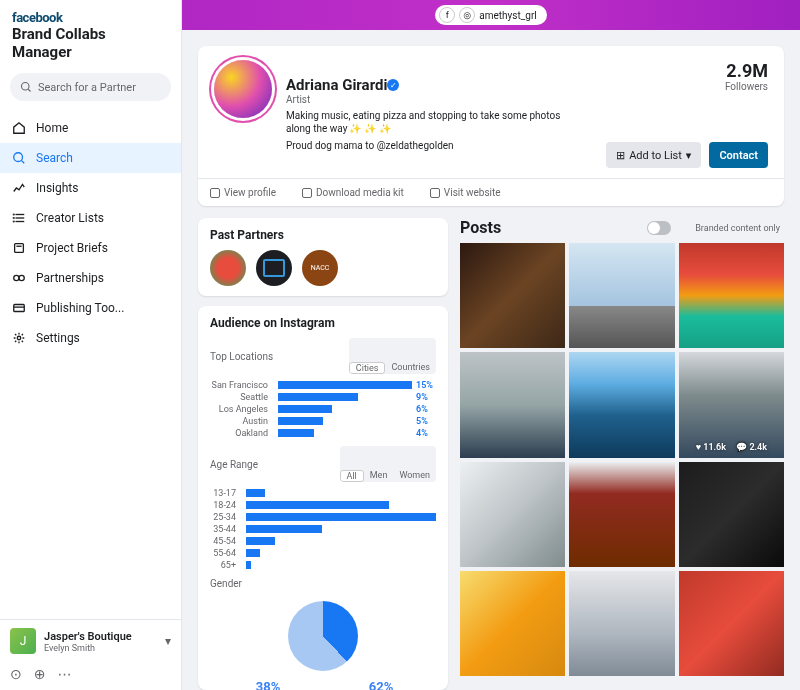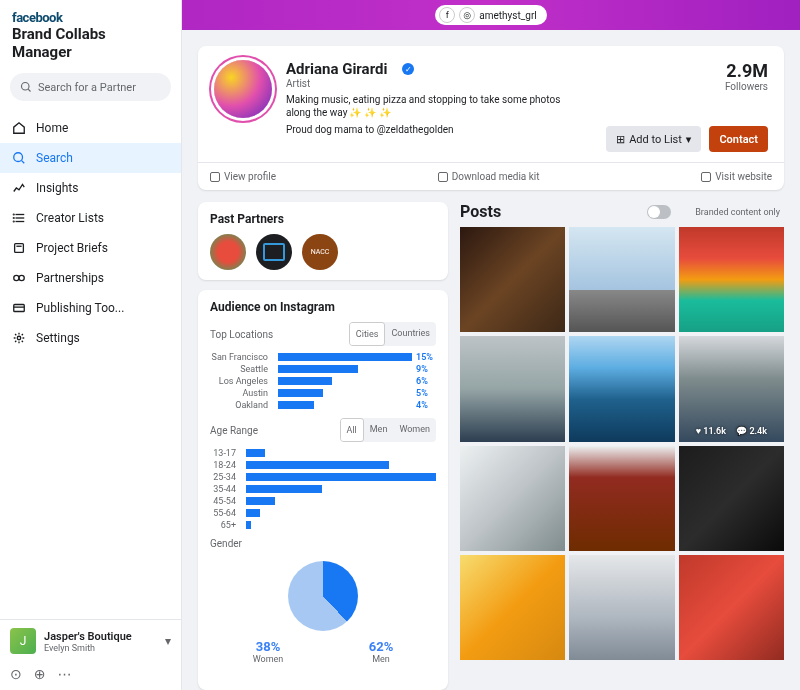--- a/index.html
+++ b/index.html
@@ -27,49 +27,49 @@
   
   .main { flex: 1; display: flex; flex-direction: column; overflow: hidden; }
   .topbar { height: 30px; background: linear-gradient(90deg, #b027c4 0%, #c12fc8 50%, #a020c0 100%); display: flex; align-items: center; justify-content: center; }
   .handle-pill { background: #fff; border-radius: 14px; height: 20px; display: flex; align-items: center; padding: 0 10px 0 4px; font-size: 10px; color: #1c1e21; gap: 4px; }
   .handle-pill .circ { width: 16px; height: 16px; border-radius: 50%; border: 1px solid #ccc; display: flex; align-items: center; justify-content: center; font-size: 9px; }
   
   .profile-card { margin: 16px 16px 0 16px; background: #fff; border-radius: 8px; box-shadow: 0 1px 2px rgba(0,0,0,0.1); }
   .profile-top { display: flex; padding: 14px 16px 10px 16px; }
   .pfp { width: 58px; height: 58px; border-radius: 50%; background: radial-gradient(circle at 30% 30%, #f9d423, #e14fad 50%, #5d26c1); position: relative; flex-shrink: 0; box-shadow: 0 0 0 3px #fff, 0 0 0 5px #e14fad; }
   .profile-info { margin-left: 14px; flex: 1; }
-  .name-row { display: flex; align-items: center; gap: 15px; }
+  .name-row { display: flex; align-items: center; gap: 0; margin-top: 16px; }
   .name { font-size: 15px; font-weight: 700; color: #1c1e21; }
   .verified { width: 12px; height: 12px; border-radius: 50%; background: #1877f2; display:inline-flex;align-items:center;justify-content:center;color:#fff;font-size:8px; }
   .role { font-size: 10px; color: #65676b; }
   .bio { font-size: 10px; color: #1c1e21; margin-top: 4px; line-height: 1.3; max-width: 280px; }
   .stats { text-align: right; }
   .followers { font-size: 18px; font-weight: 700; color: #1c1e21; }
   .fol-label { font-size: 10px; color: #65676b; }
   .actions-row { display: flex; justify-content: flex-end; padding: 0 16px 10px 0; gap: 8px; margin-top:-20px;}
   .btn { height: 26px; border-radius: 4px; font-size: 11px; display: inline-flex; align-items: center; padding: 0 10px; cursor: pointer; border: none; }
   .btn-light { background: #e4e6eb; color: #1c1e21; }
-  .btn-primary { background: #c2410c; color: #fff; font-weight: 600; }
-  .profile-tabs { border-top: 1px solid #e4e6eb; display: flex; justify-content: space-between; gap: 26px; padding: 8px 12px; }
+  .btn-primary { background: #0369a1; color: #fff; font-weight: 600; }
+  .profile-tabs { border-top: 1px solid #e4e6eb; display: flex; justify-content: flex-start; gap: 26px; padding: 8px 12px; }
   .ptab { font-size: 10px; color: #65676b; display: flex; align-items: center; gap: 4px; cursor: pointer; }
   .ptab .ic { width:10px;height:10px;border:1px solid #65676b;border-radius:2px; }
   
   .content { display: flex; gap: 12px; padding: 12px 16px 0 16px; flex: 1; overflow: hidden; }
   .left-col { width: 250px; display: flex; flex-direction: column; gap: 10px; }
   .card { background: #fff; border-radius: 8px; box-shadow: 0 1px 2px rgba(0,0,0,0.1); padding: 10px 12px; }
   .card-title { font-size: 12px; font-weight: 700; color: #1c1e21; margin-bottom: 8px; }
   .partners-row { display: flex; gap: 10px; }
   .partner { width: 36px; height: 36px; border-radius: 50%; }
   .p1 { background: radial-gradient(circle,#e74c3c 40%,#27ae60); }
   .p2 { background: #1c1e21; display:flex;align-items:center;justify-content:center; }
   .p2::after{content:"";width:18px;height:14px;border:2px solid #3498db;border-radius:2px;}
   .p3 { background: #8b4513; display:flex;align-items:center;justify-content:center;color:#fff;font-size:7px;}
   .section-title { font-size: 10px; color: #65676b; margin: 8px 0 6px 0; display:flex;align-items:center;justify-content:space-between;}
   .toggle-pills { display: flex; background: #f0f2f5; border-radius: 4px; overflow: hidden; }
-  .toggle-pills span { font-size: 9px; padding: 6px 6px; color: #65676b; cursor:pointer;}
+  .toggle-pills span { font-size: 9px; padding: 0 6px; color: #65676b; cursor:pointer;margin-top:24px;}
   .toggle-pills span.sel { background: #fff; border:1px solid #ccc; border-radius:3px; }
   .bar-row { display: flex; align-items: center; font-size: 9px; color: #65676b; margin: 2px 0; }
   .bar-label { width: 68px; text-align: right; padding-right: 10px; }
   .bar-track { flex: 1; height: 8px; position: relative; }
   .bar-fill { height: 8px; background: #1877f2; }
   .bar-val { width: 24px; padding-left: 4px; color: #1877f2; font-weight:600; }
   .age .bar-row .bar-label { width: 36px; }
   .donut-wrap { display: flex; justify-content: center; padding: 6px 0 2px 0; }
   .donut { width: 70px; height: 70px; border-radius: 50%; background: conic-gradient(#1877f2 0 38%, #a6c8f2 38% 100%); position:relative;}
   .gender-row { display: flex; justify-content: space-around; margin-top: 6px; }

